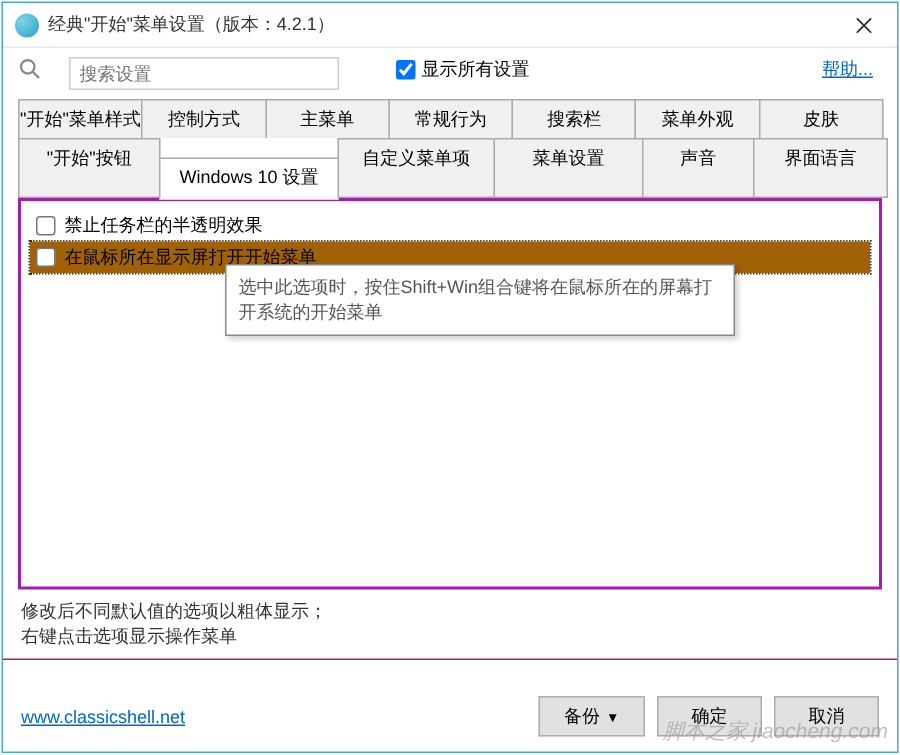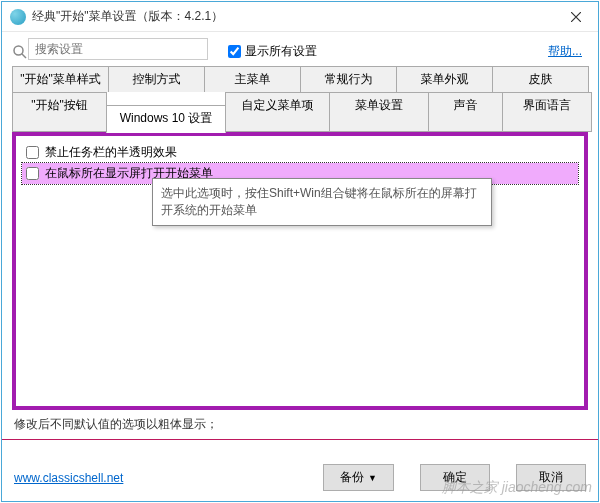--- a/index.html
+++ b/index.html
@@ -2,43 +2,43 @@
 <html><head>
 <meta charset="utf-8">
 <style>
 * { margin: 0; padding: 0; box-sizing: border-box; font-family: "Microsoft YaHei", "SimSun", sans-serif; }
 body { background: #fff; width: 600px; height: 503px; overflow: hidden; position: relative; }
 .window { border: 1px solid #4aa8d8; width: 598px; height: 501px; margin: 1px; background: #fff; display: flex; flex-direction: column; }
 .titlebar { height: 30px; display: flex; align-items: center; padding: 0 0 0 8px; background: #fff; border-bottom: 1px solid #e8e8e8; }
 .titlebar-icon { width: 16px; height: 16px; border-radius: 50%; background: radial-gradient(circle at 30% 30%, #7fd4e8, #2a9fc4); margin-right: 6px; }
 .titlebar-text { font-size: 12px; color: #333; flex: 1; }
 .close-btn { width: 45px; height: 29px; display: flex; align-items: center; justify-content: center; font-size: 16px; color: #333; cursor: pointer; }
-.toolbar { display: flex; align-items: flex-end; padding: 6px 10px; gap: 0; }
+.toolbar { display: flex; align-items: flex-start; padding: 6px 10px; gap: 18px; }
 .search-icon { width: 16px; height: 16px; color: #888; }
 .search-input { flex: 1; max-width: 180px; border: 1px solid #ccc; padding: 2px 6px; font-size: 12px; height: 22px; }
 .checkbox-wrap { display: flex; align-items: center; gap: 4px; font-size: 12px; margin-left: 20px; }
 .checkbox-wrap input { width: 13px; height: 13px; }
 .help-link { margin-left: auto; color: #0066cc; text-decoration: underline; font-size: 12px; cursor: pointer; margin-right: 6px; }
 .tabs-container { padding: 0 10px; }
 .tab-row { display: flex; }
 .tab { border: 1px solid #aaa; background: #f0f0f0; font-size: 12px; padding: 4px 0; text-align: center; cursor: pointer; position: relative; margin-right: -1px; }
 .tab-row:first-child .tab { border-bottom: none; }
 .tab-row1 .tab { flex: 1; }
 .tab-row2 { margin-top: 0; }
 .tab-row2 .tab { min-width: 90px; flex: 0 0 auto; }
 .tab.active { background: #fff; border-bottom: 1px solid #fff; z-index: 2; padding-bottom: 5px; margin-bottom: -1px; margin-top: 13px; }
-.tab-content { border: 4px solid #a21caf; margin: 0 10px; height: 330px; padding: 6px; overflow: auto; position: relative; }
+.tab-content { border: 2px solid #a21caf; margin: 0 10px; height: 330px; padding: 6px; overflow: auto; position: relative; }
 .option-row { display: flex; align-items: center; gap: 6px; font-size: 12px; padding: 2px 4px; }
 .option-row input[type=checkbox] { width: 13px; height: 13px; }
-.selected-row { background: #f0abfc; outline: 1px dotted #333; }
+.selected-row { background: #a16207; outline: 1px dotted #333; }
 .tooltip { position: absolute; top: 42px; left: 136px; width: 340px; background: #ffffff; border: 1px solid #888; padding: 6px 8px; font-size: 12px; color: #555; box-shadow: 2px 2px 4px rgba(0,0,0,0.2); line-height: 1.4; }
 .footer-note { font-size: 12px; color: #333; padding: 6px 12px; line-height: 1.4; }
 .bottom-bar { display: flex; align-items: center; padding: 24px 12px 10px 12px; border-top: 1px solid #be185d; margin-top: auto; }
 .bottom-link { color: #0066cc; text-decoration: underline; font-size: 12px; cursor: pointer; }
-.btn-group { margin-left: auto; display: flex; gap: 26px; }
+.btn-group { margin-left: auto; display: flex; gap: 8px; }
 .btn { border: 1px solid #adadad; background: #e1e1e1; font-size: 12px; padding: 4px 16px; min-width: 70px; cursor: pointer; }
 .dropdown-arrow { font-size: 9px; margin-left: 4px; }
 .watermark { position: absolute; right: 8px; bottom: 6px; font-size: 14px; color: rgba(150,150,150,0.6); pointer-events: none; font-style: italic; }
 </style>
 </head>
 <body>
 
 <div class="window">
 
   <div class="titlebar">
@@ -63,20 +63,21 @@
     </label>
     <span class="help-link">帮助...</span>
   </div>
 
   <div class="tabs-container">
     <div class="tab-row tab-row1">
       <div class="tab">"开始"菜单样式</div>
       <div class="tab">控制方式</div>
       <div class="tab">主菜单</div>
       <div class="tab">常规行为</div>
+      <div class="tab">搜索栏</div>
       <div class="tab">菜单外观</div>
       <div class="tab">皮肤</div>
     </div>
     <div class="tab-row tab-row2">
       <div class="tab" style="min-width:95px">"开始"按钮</div>
       <div class="tab active" style="min-width:120px">Windows 10 设置</div>
       <div class="tab" style="min-width:105px">自定义菜单项</div>
       <div class="tab" style="min-width:100px">菜单设置</div>
       <div class="tab" style="min-width:75px">声音</div>
       <div class="tab" style="flex:1">界面语言</div>
@@ -90,20 +91,21 @@
     </label>
     <label class="option-row selected-row">
       <input type="checkbox" style="">
       <span>在鼠标所在显示屏打开开始菜单</span>
     </label>
     <div class="tooltip">选中此选项时，按住Shift+Win组合键将在鼠标所在的屏幕打开系统的开始菜单</div>
   </div>
 
   <div class="footer-note">
     <div>修改后不同默认值的选项以粗体显示；</div>
+    <div>右键点击选项显示操作菜单</div>
   </div>
 
   <div class="bottom-bar">
     <a class="bottom-link">www.classicshell.net</a>
     <div class="btn-group">
       <button class="btn">
         <span>备份</span><span class="dropdown-arrow">▼</span>
       </button>
       <button class="btn">确定</button>
       <button class="btn">取消</button>

